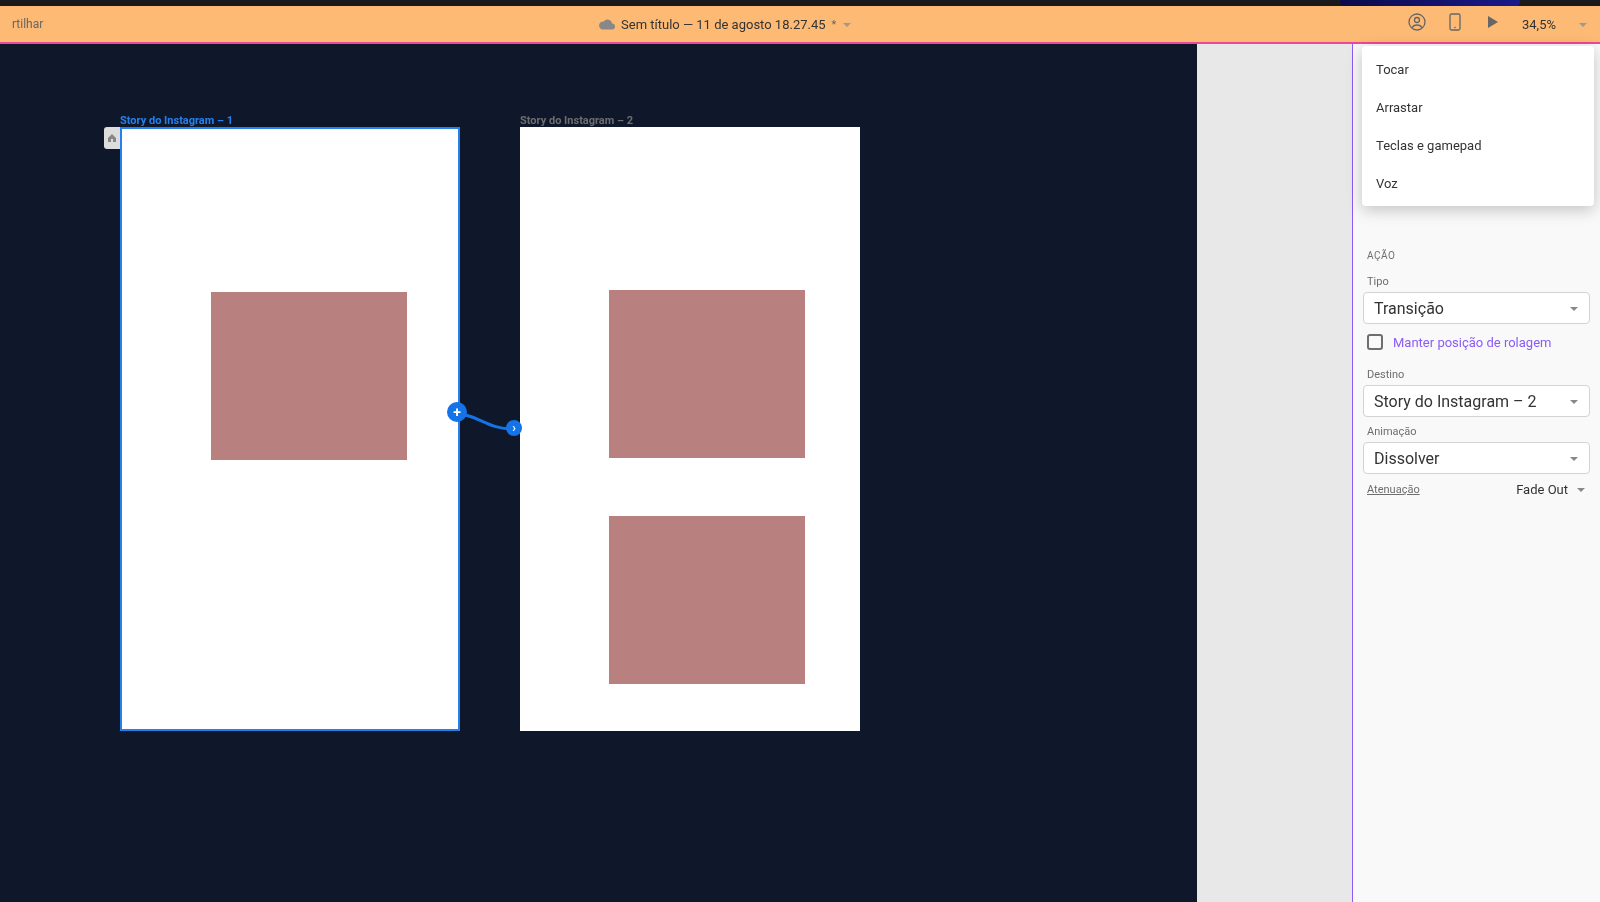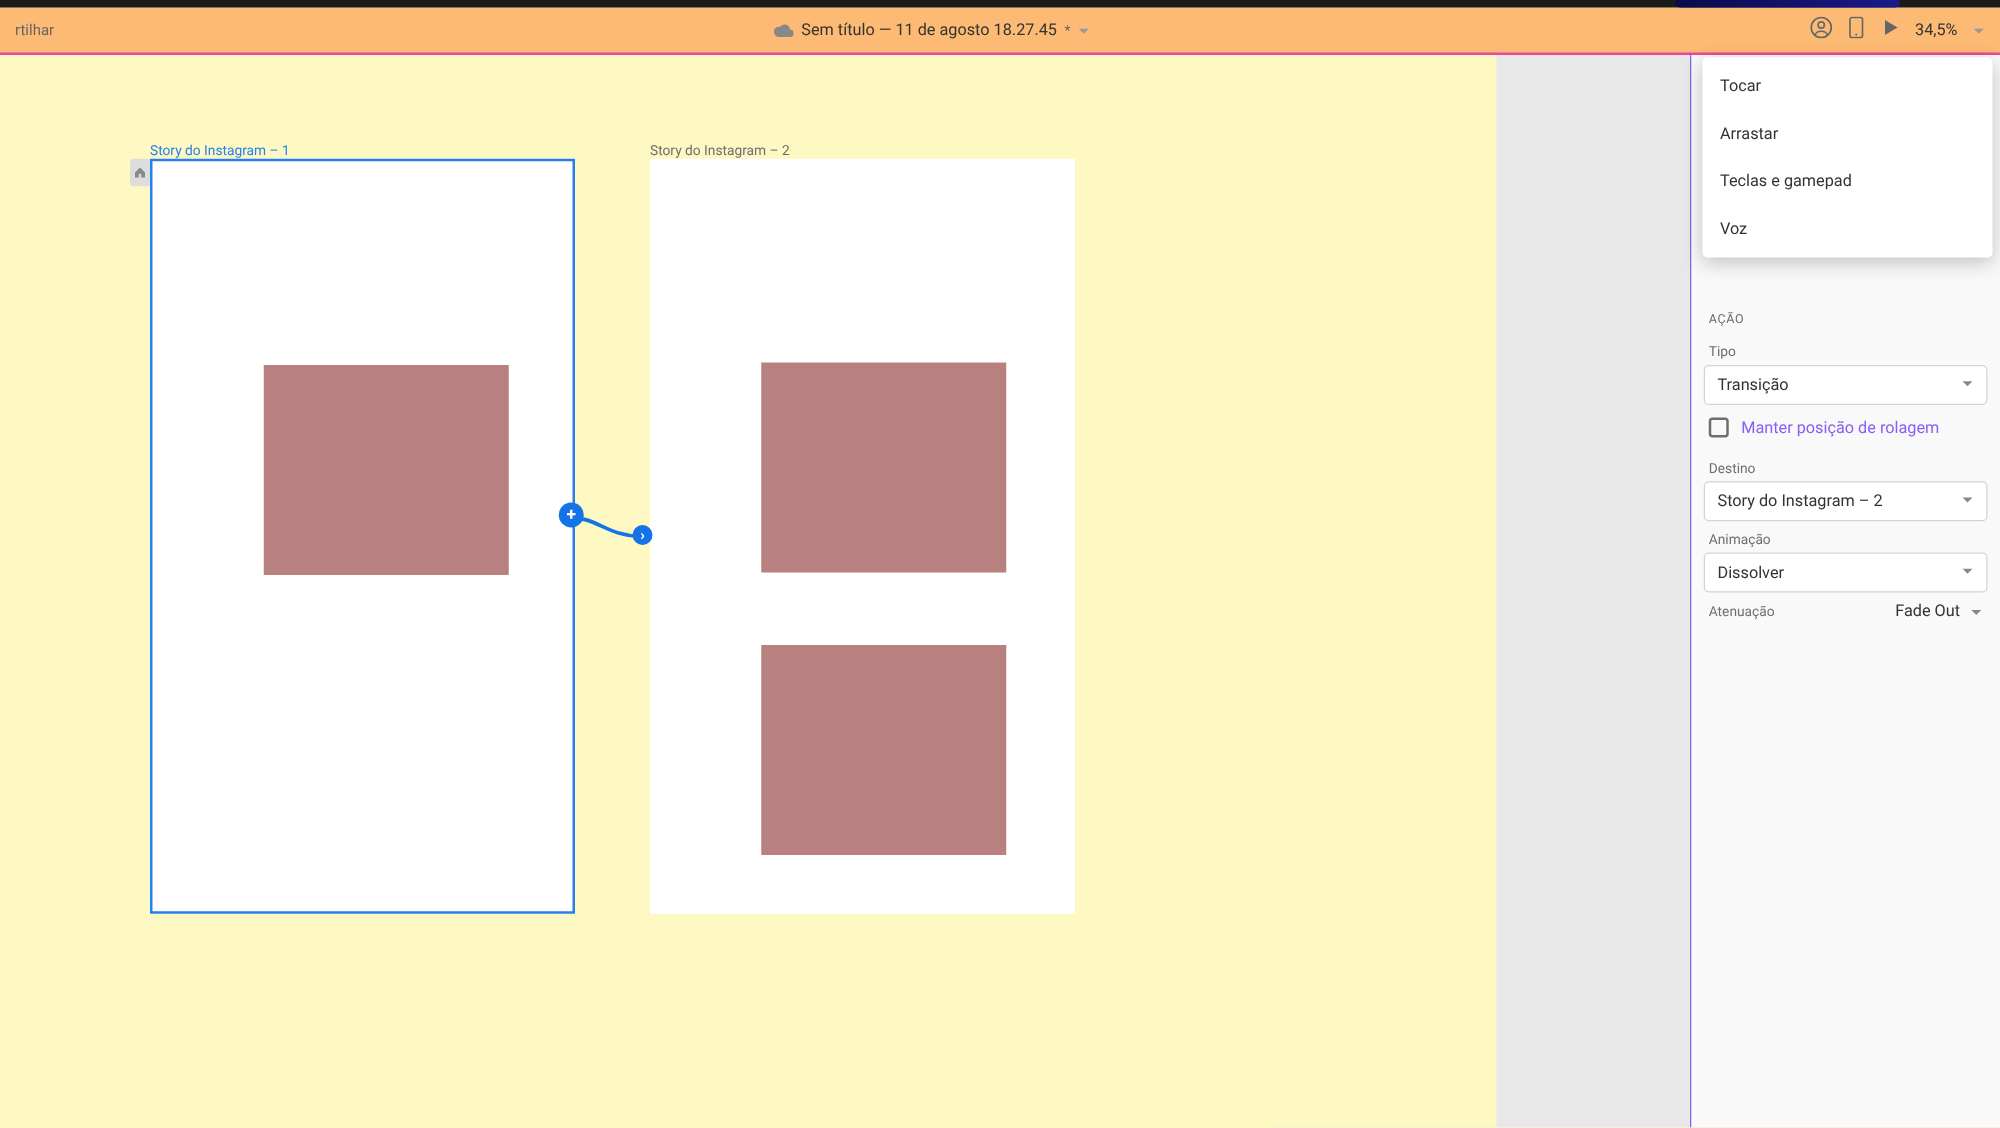--- a/index.html
+++ b/index.html
@@ -8,25 +8,25 @@
     .top-strip { width: 100%; height: 6px; background: #1a1a1a; position: relative; }
     .top-strip-pill { position: absolute; right: 80px; top: -2px; width: 180px; height: 8px; background: linear-gradient(90deg, #0a0a4a, #1a1a8a); border-radius: 10px; }
     
     .header-bar { width: 100%; height: 38px; background: #fdba74; display: flex; align-items: center; justify-content: space-between; padding: 0 12px; border-bottom: 2px solid #ec4899; }
     .header-left { font-size: 12px; color: #666; }
     .header-center { display: flex; align-items: center; gap: 6px; }
     .cloud-icon { color: #888; }
     .doc-title { font-size: 13px; color: #333; }
     .doc-star { color: #666; font-size: 11px; }
     .chevron-sm { color: #999; }
-    .header-right { display: flex; align-items: center; gap: 12px; }
+    .header-right { display: flex; align-items: center; gap: 22px; }
     .hr-icon { color: #666; cursor: pointer; }
     .zoom-label { font-size: 13px; color: #333; }
     
-    .canvas-area { position: absolute; left: 0; top: 44px; width: 1197px; height: 858px; background: #fef9c3; }
+    .canvas-area { position: absolute; left: 0; top: 44px; width: 1197px; height: 858px; background: #0f172a; font-weight: bold; }
     
     .artboard-label { position: absolute; font-size: 11px; }
     .label-1 { left: 120px; top: 70px; color: #2680eb; }
     .label-2 { left: 520px; top: 70px; color: #6e6e6e; }
     
     .home-tab { position: absolute; left: 104px; top: 83px; width: 16px; height: 22px; background: #ddd; border-radius: 3px 0 0 3px; display: flex; align-items: center; justify-content: center; }
     .home-tab svg { color: #888; }
     
     .artboard-1 { position: absolute; left: 120px; top: 83px; width: 340px; height: 604px; background: #fff; border: 2px solid #2680eb; }
     .artboard-2 { position: absolute; left: 520px; top: 83px; width: 340px; height: 604px; background: #fff; }
@@ -40,27 +40,27 @@
     .wire-plus { position: absolute; left: 447px; top: 358px; width: 20px; height: 20px; background: #1473e6; border-radius: 50%; display: flex; align-items: center; justify-content: center; }
     .wire-plus::before { content: "+"; color: #fff; font-size: 14px; font-weight: bold; line-height: 1; }
     .wire-end { position: absolute; left: 506px; top: 376px; width: 16px; height: 16px; background: #1473e6; border-radius: 50%; display: flex; align-items: center; justify-content: center; }
     .wire-end::before { content: "›"; color: #fff; font-size: 12px; font-weight: bold; line-height: 1; }
     
     .right-panel { position: absolute; right: 0; top: 44px; width: 248px; height: 858px; background: #f9f9f9; border-left: 1px solid #8b5cf6; padding: 0; }
     
     .section-title { font-size: 10px; letter-spacing: 0.5px; color: #6e6e6e; padding: 10px 14px 6px; }
     .panel-group { padding: 0 10px; }
     .field-label { font-size: 11px; color: #6e6e6e; padding: 8px 4px 4px; }
-    .dropdown { width: 100%; height: 32px; background: #fff; border: 1px solid #d3d3d3; border-radius: 4px; display: flex; align-items: center; justify-content: space-between; padding: 0 10px; font-size: 13px; color: #333; cursor: pointer; }
+    .dropdown { width: 100%; height: 32px; background: #fff; border: 1px solid #d3d3d3; border-radius: 4px; display: flex; align-items: center; justify-content: space-between; padding: 0 10px; font-size: 16px; color: #333; cursor: pointer; }
     .dd-chevron { color: #888; }
     .checkbox-row { display: flex; align-items: center; gap: 10px; padding: 10px 4px; }
     .checkbox { width: 16px; height: 16px; border: 2px solid #6e6e6e; border-radius: 3px; }
     .checkbox-label { font-size: 13px; color: #8b5cf6; }
     .inline-row { display: flex; align-items: center; justify-content: space-between; padding: 6px 4px; }
-    .inline-label { font-size: 11px; color: #6e6e6e; }
+    .inline-label { font-size: 11px; color: #6e6e6e; text-decoration: underline; }
     .inline-value-wrap { display: flex; align-items: center; gap: 6px; }
     .inline-value { font-size: 13px; color: #333; }
     .inline-select { display: flex; align-items: center; gap: 8px; }
     .inline-select-text { font-size: 13px; color: #333; }
     
     .dropdown-menu { position: absolute; right: 6px; top: 46px; width: 232px; background: #fff; border-radius: 4px; box-shadow: 0 4px 16px rgba(0,0,0,0.22); z-index: 100; padding: 4px 0; }
     .menu-item { height: 38px; display: flex; align-items: center; justify-content: space-between; padding: 0 14px; font-size: 13px; color: #333; cursor: pointer; }
     .menu-item.selected { background: #f3f3f3; color: #2680eb; border-left: 2px solid #2680eb; padding-left: 12px; }
     .menu-check { color: #2680eb; }
     

